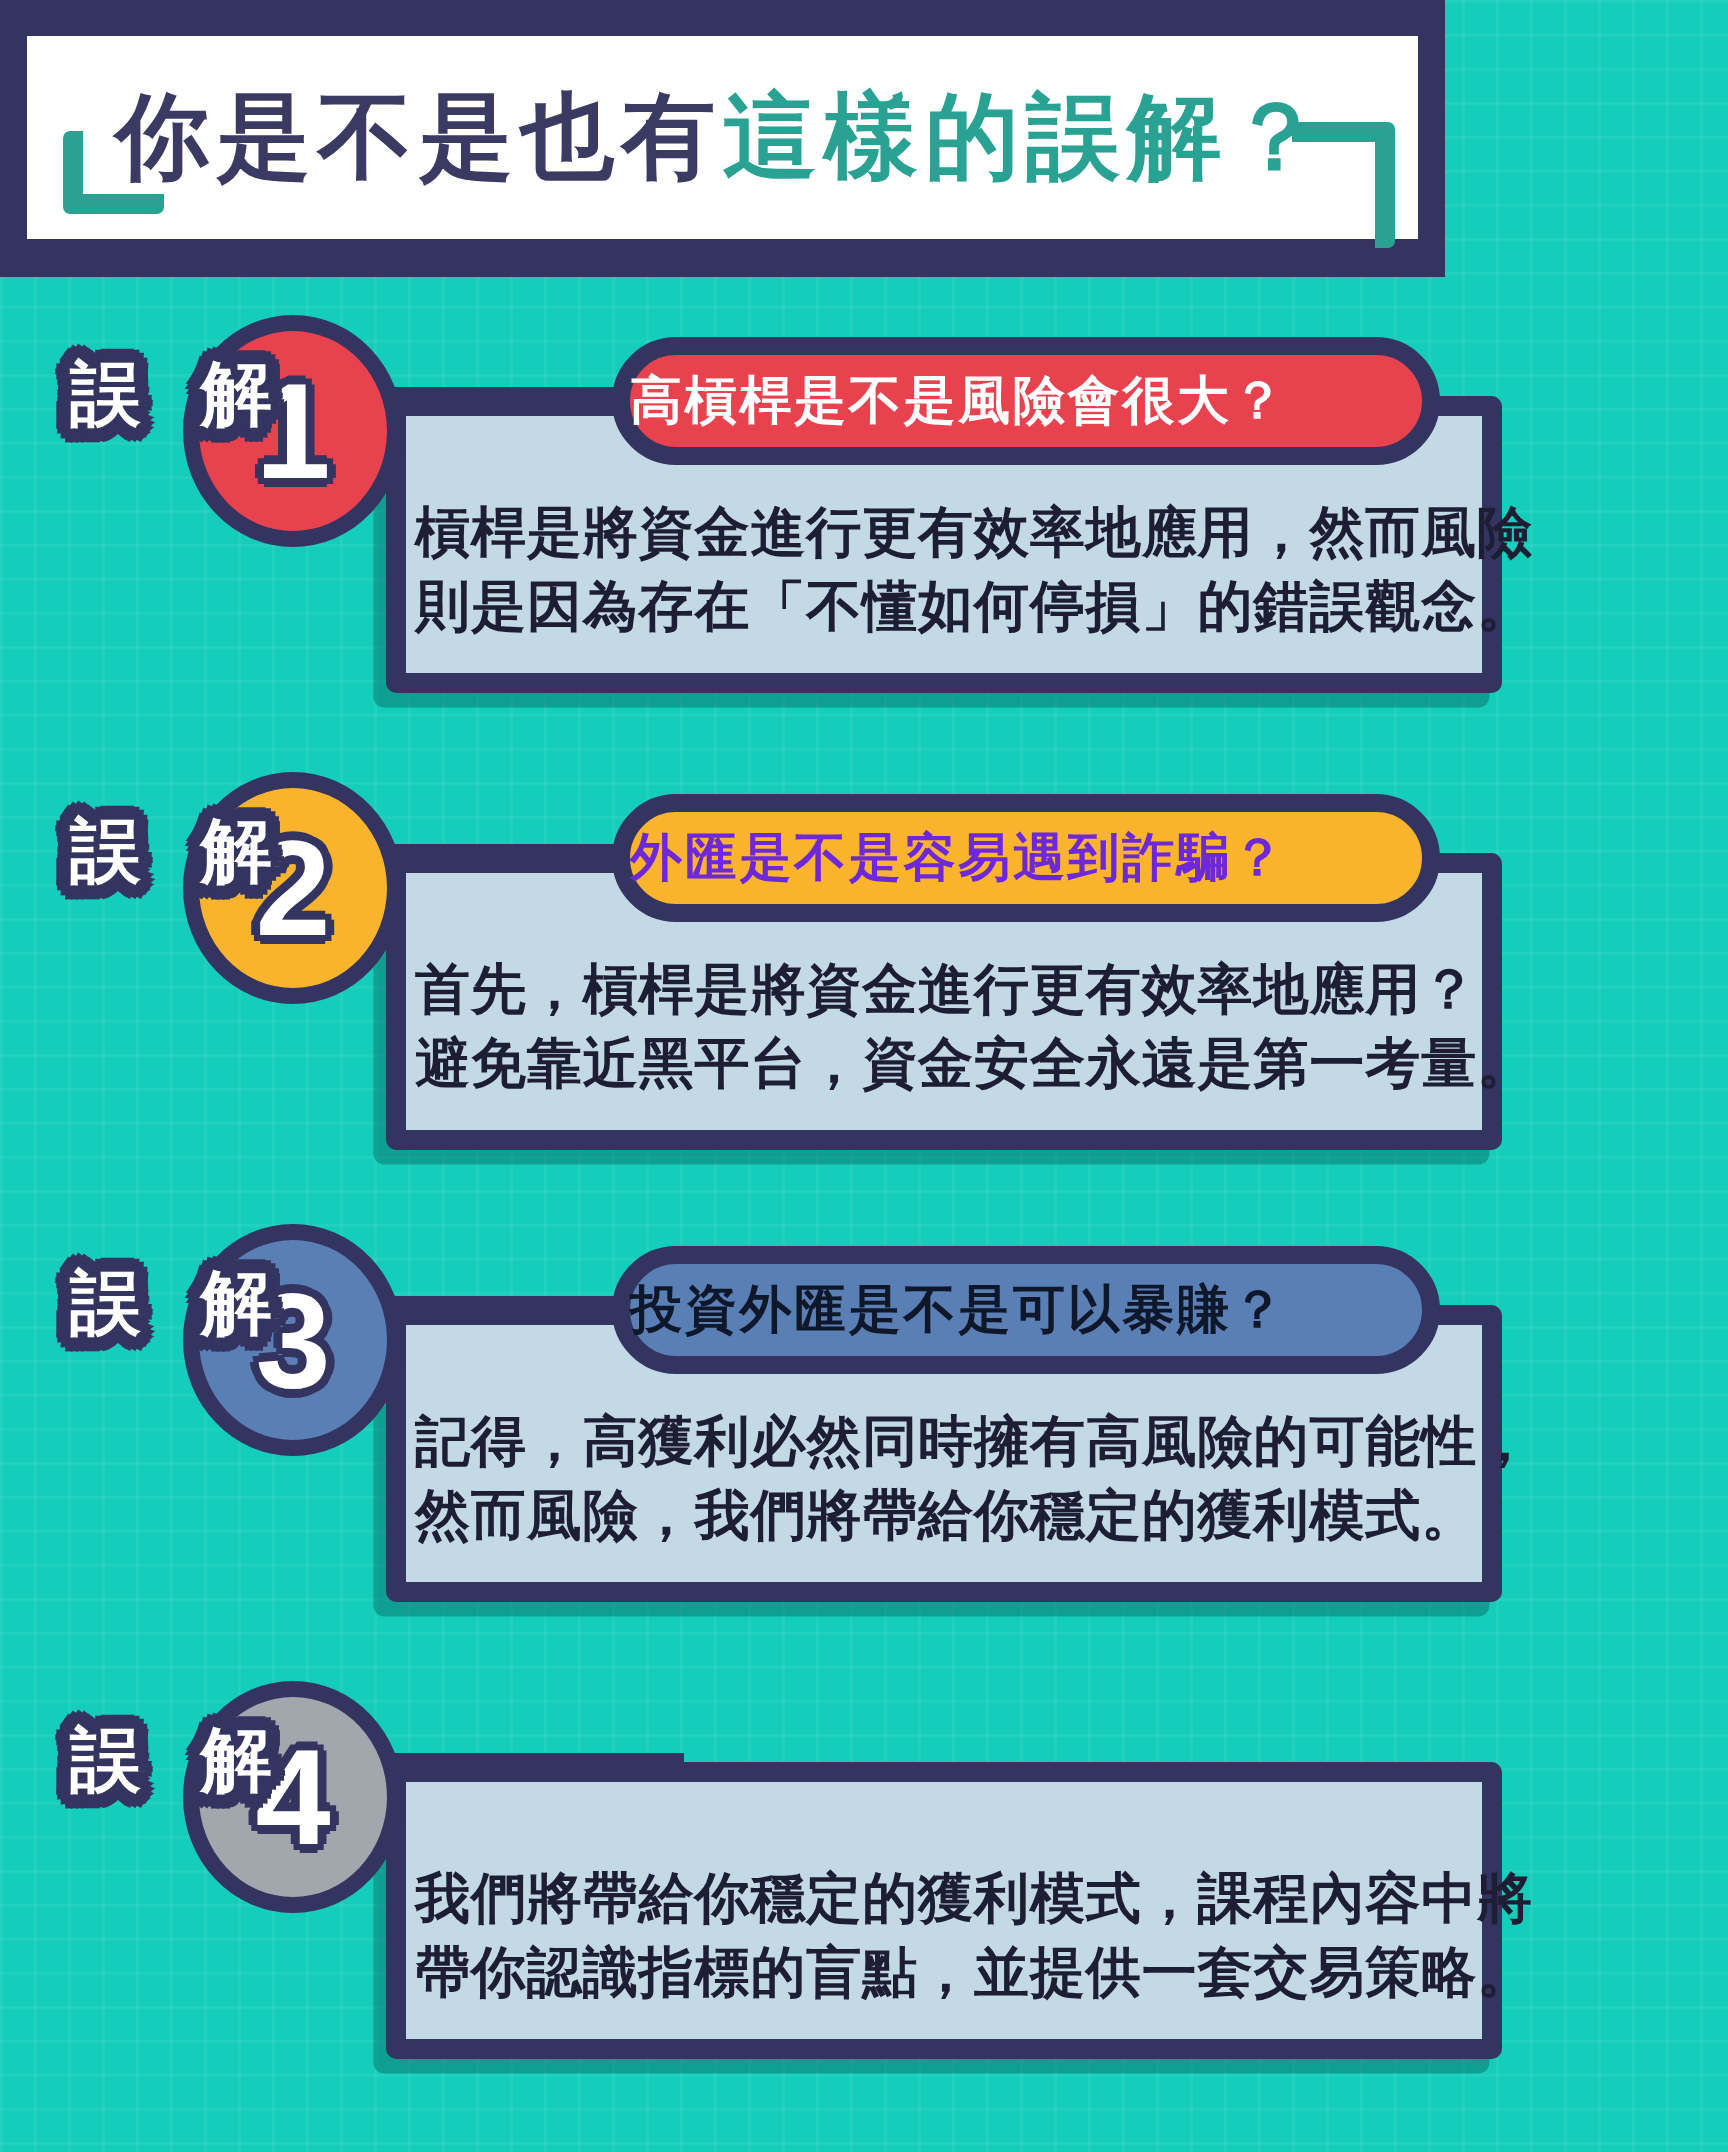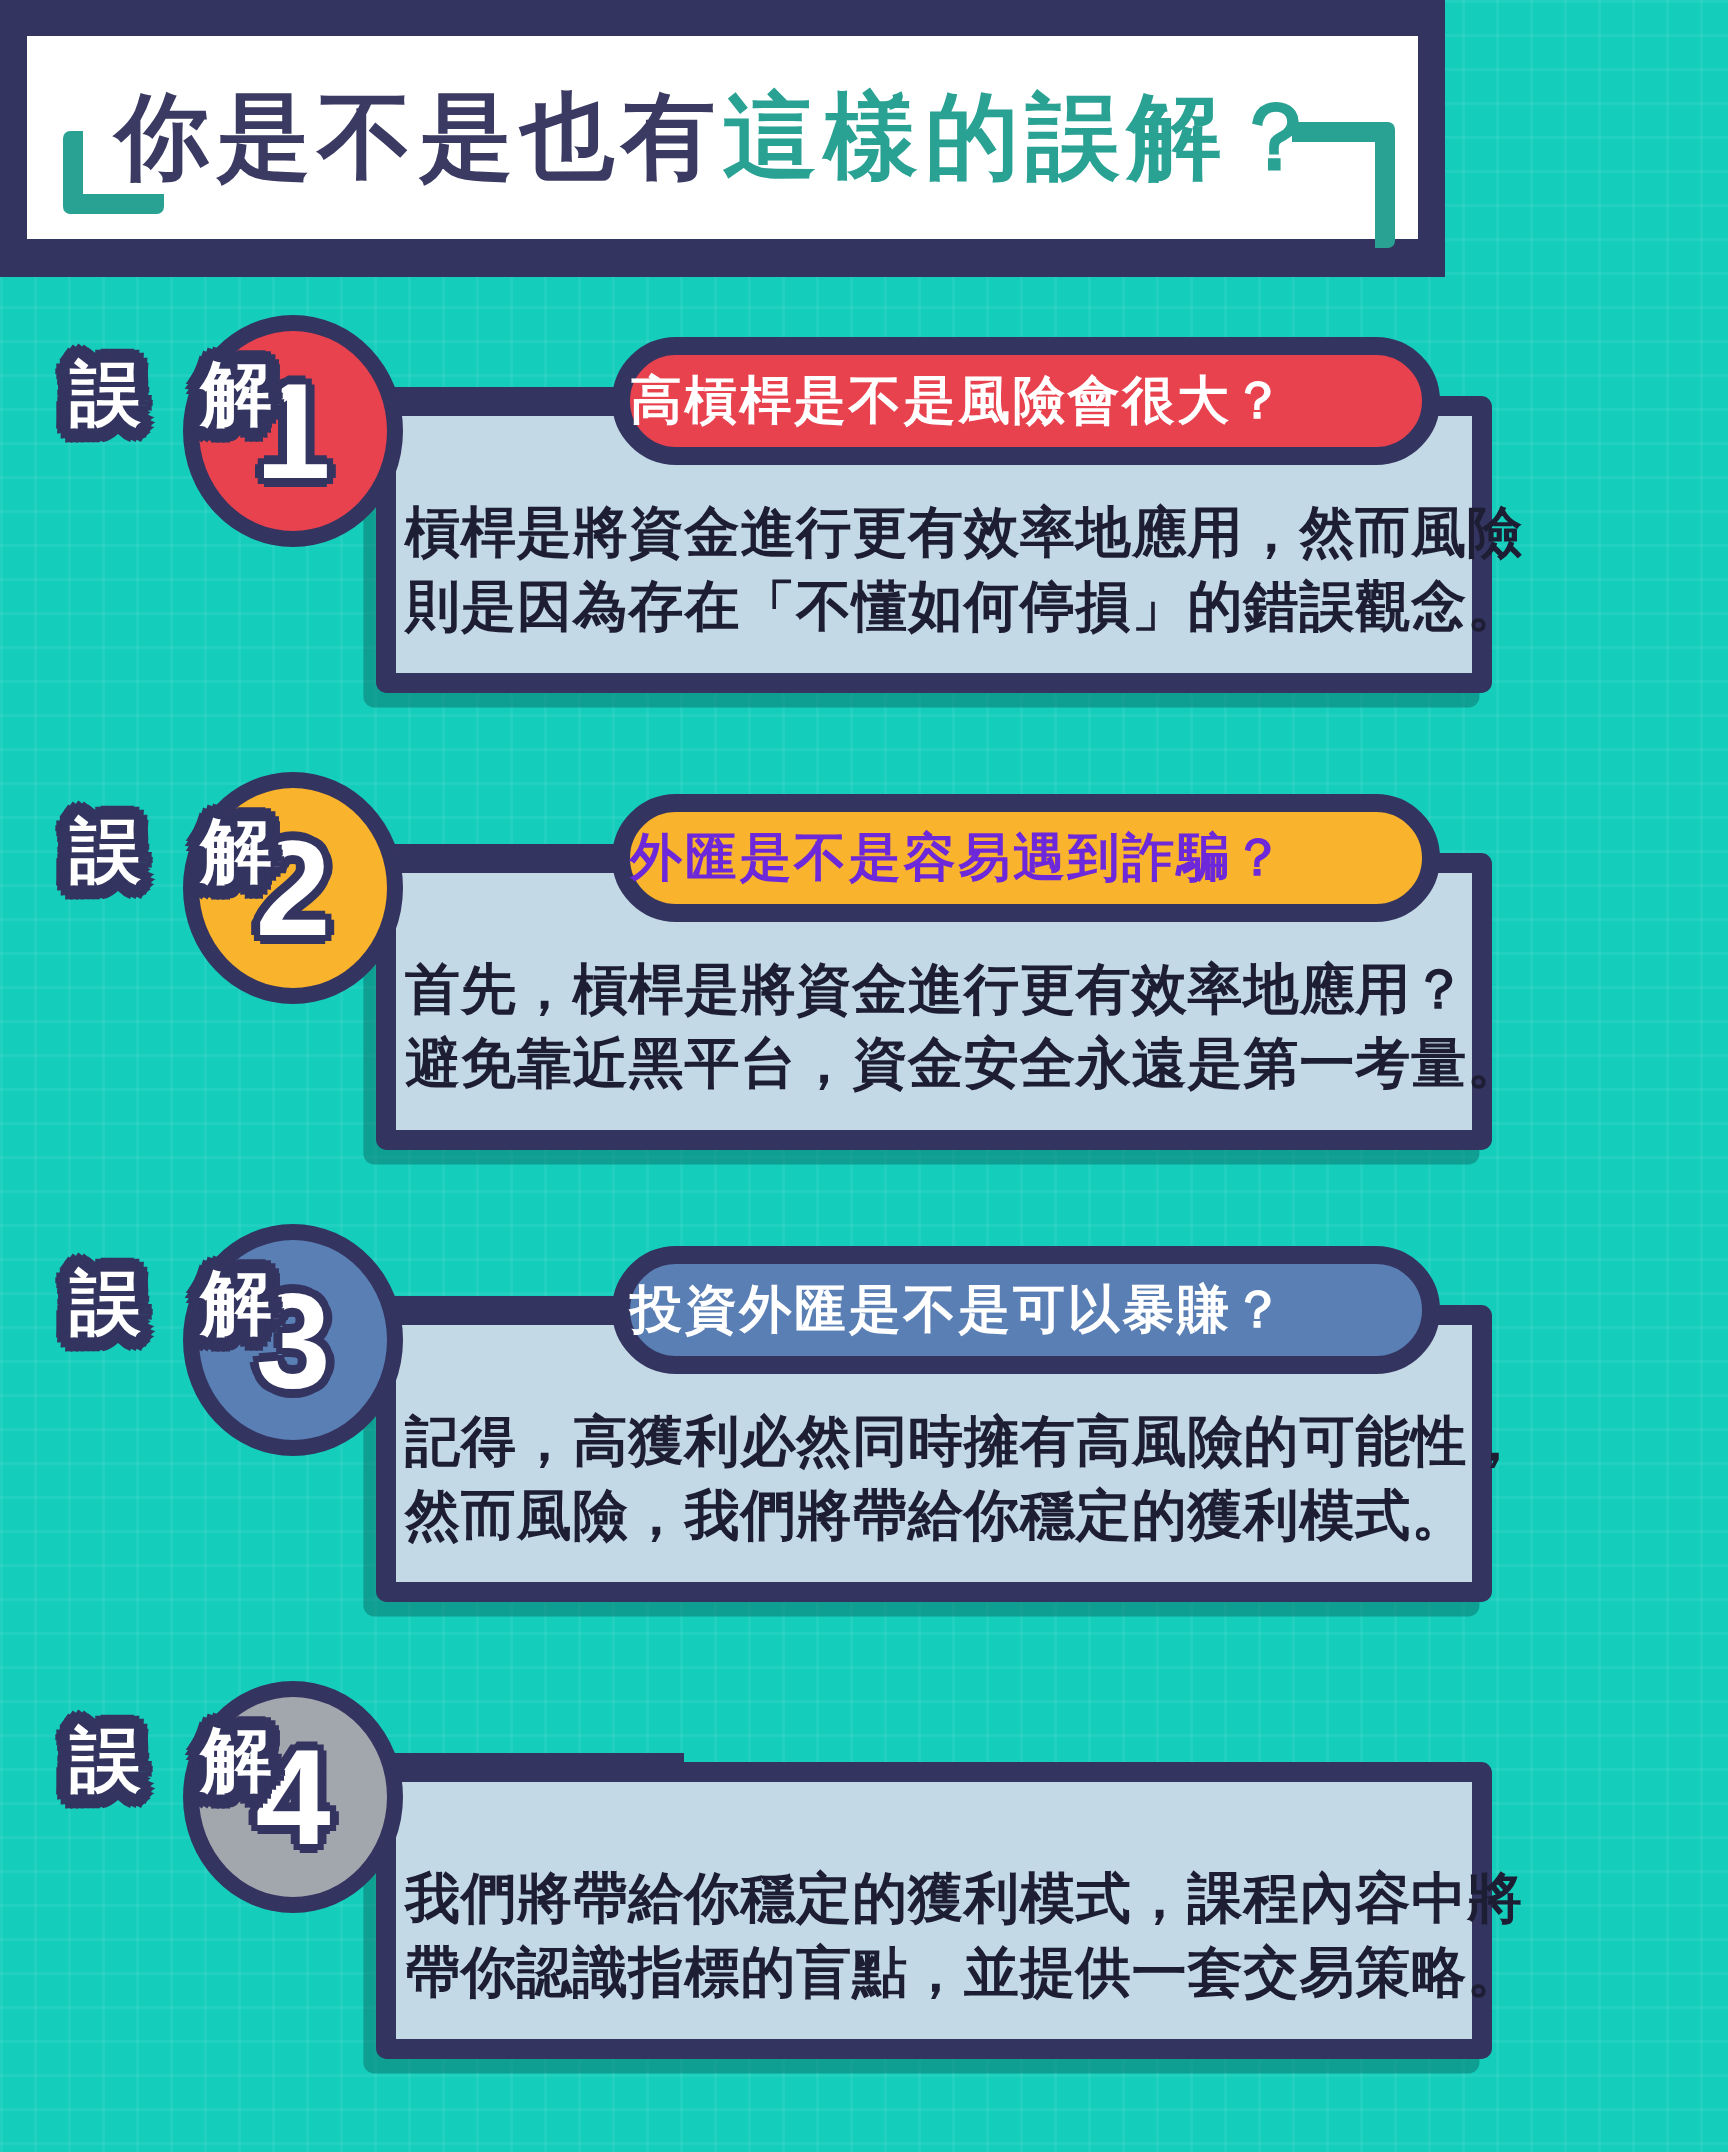--- a/index.html
+++ b/index.html
@@ -50,21 +50,21 @@
   .item-1{top:315px;}
   .item-2{top:772px;}
   .item-3{top:1224px;}
   .item-4{top:1681px;}
 
   .stem{
     position:absolute;left:288px;top:72px;width:396px;height:47px;
     background:#343460;z-index:1;
   }
   .card{
-    position:absolute;left:376px;top:81px;width:1116px;height:297px;
+    position:absolute;left:386px;top:81px;width:1116px;height:297px;
     box-sizing:border-box;
     background:#c3d9e6;
     border:20px solid #343460;border-radius:10.8px;
     box-shadow:-12.6px 14.4px 0 rgba(10,122,113,0.55);
     z-index:2;
   }
   .body-text{
     margin:79px 9px 0 9px;
     text-align:center;
     font-size:55px;line-height:74px;font-weight:bold;
@@ -145,21 +145,21 @@
     </div>
     <div class="badge-label">誤 解</div>
   </section>
 
   <section class="item item-3">
     <div class="stem"></div>
     <div class="card">
       <p class="body-text"><span>記得，高獲利必然同時擁有高風險的可能性，</span><br><span>然而風險，我們將帶給你穩定的獲利模式。</span></p>
     </div>
     <div class="pill" style="background-color: rgb(90, 127, 181);">
-      <span class="pill-text" style="color: #ffffff;">投資外匯是不是可以暴賺？</span>
+      <span class="pill-text" style="color: #0f172a;">投資外匯是不是可以暴賺？</span>
     </div>
     <div class="circle" style="background-color: rgb(90, 127, 181);">
       <span class="num">3</span>
     </div>
     <div class="badge-label">誤 解</div>
   </section>
 
   <section class="item item-4">
     <div class="stem"></div>
     <div class="card">

